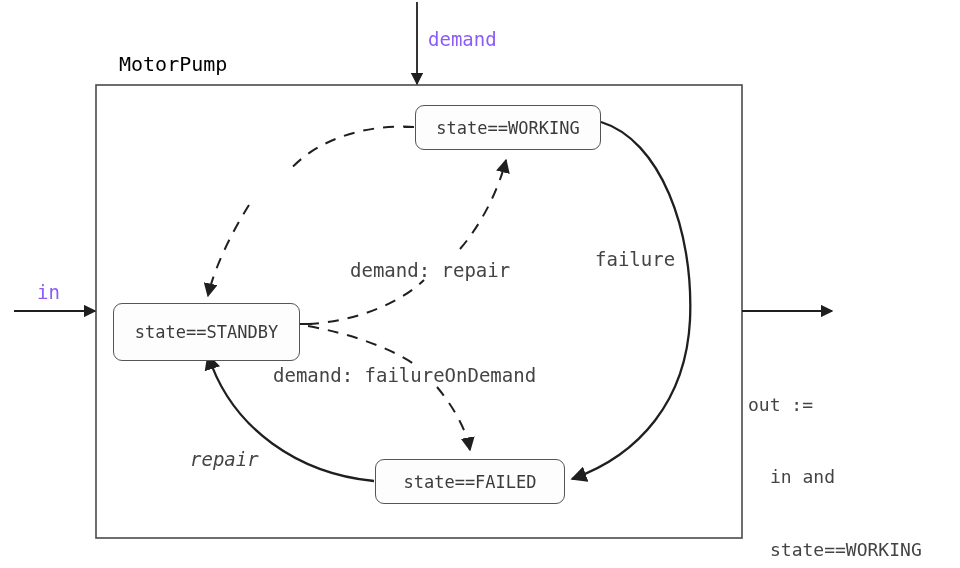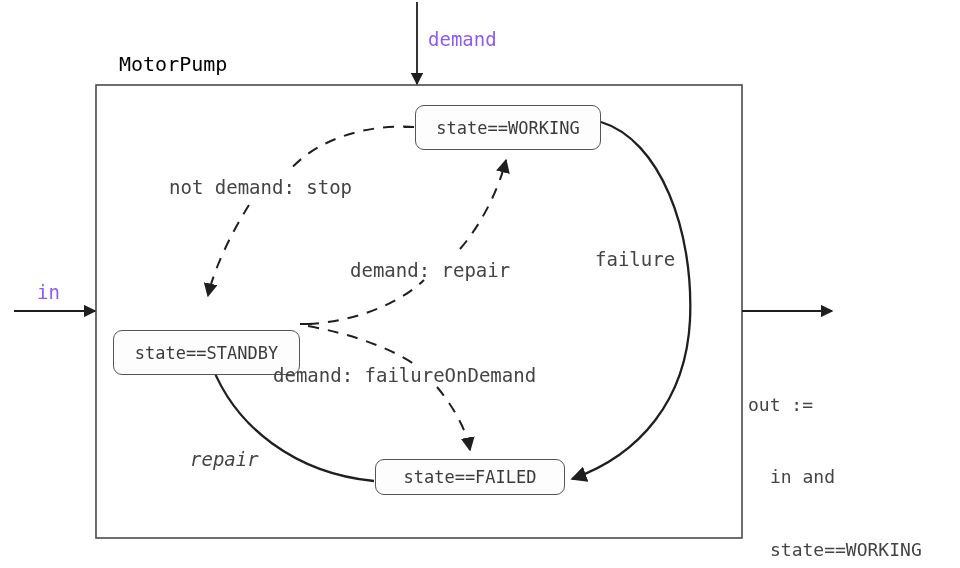--- a/index.html
+++ b/index.html
@@ -102,41 +102,40 @@
 
     <path d="M 308 326 C 352 334, 390 348, 414 364" fill="none" stroke="#1f1f1f" stroke-width="2" stroke-dasharray="11 9"></path>
 
     <path d="M 437 387 C 452 405, 466 428, 470 450" fill="none" stroke="#1f1f1f" stroke-width="2" stroke-dasharray="11 9" marker-end="url(#arrowDash)"></path>
   </svg>
 
   <div class="state-box" style="left:415px; top:105px; width:186px; height:45px;">
     <span class="lbl-state">state==WORKING</span>
   </div>
 
-  <div class="state-box" style="left:113px; top:303px; width:187px; height:45px;margin-top:27px;">
+  <div class="state-box" style="left:113px; top:303px; width:187px; height:58px;">
     <span class="lbl-state">state==STANDBY</span>
   </div>
 
-  <div class="state-box" style="left:375px; top:459px; width:190px; height:36px;">
+  <div class="state-box" style="left:375px; top:459px; width:190px; height:45px;">
     <span class="lbl-state">state==FAILED</span>
   </div>
 
   <div class="lbl lbl-title" style="left:119px; top:52px;">MotorPump</div>
 
   <div class="lbl lbl-port" style="left:428px; top:28px;">demand</div>
 
   <div class="lbl lbl-port" style="left:37px; top:281px;">in</div>
 
   <div class="lbl lbl-out" style="left:748px; top:344px;">
     <div>out :=</div>
     <div style="padding-left:22px;">in and</div>
     <div style="padding-left:22px;">state==WORKING</div>
   </div>
 
-  <div class="lbl lbl-trans" style="left:169px; top:176px;">not demand: stop</div>
 
   <div class="lbl lbl-trans" style="left:350px; top:259px;">demand: repair</div>
 
   <div class="lbl lbl-trans" style="left:273px; top:364px;">demand: failureOnDemand</div>
 
   <div class="lbl lbl-trans" style="left:595px; top:248px;">failure</div>
 
   <div class="lbl lbl-trans" style="left:190px; top:448px;font-style:italic;">repair</div>
 
 </div>

